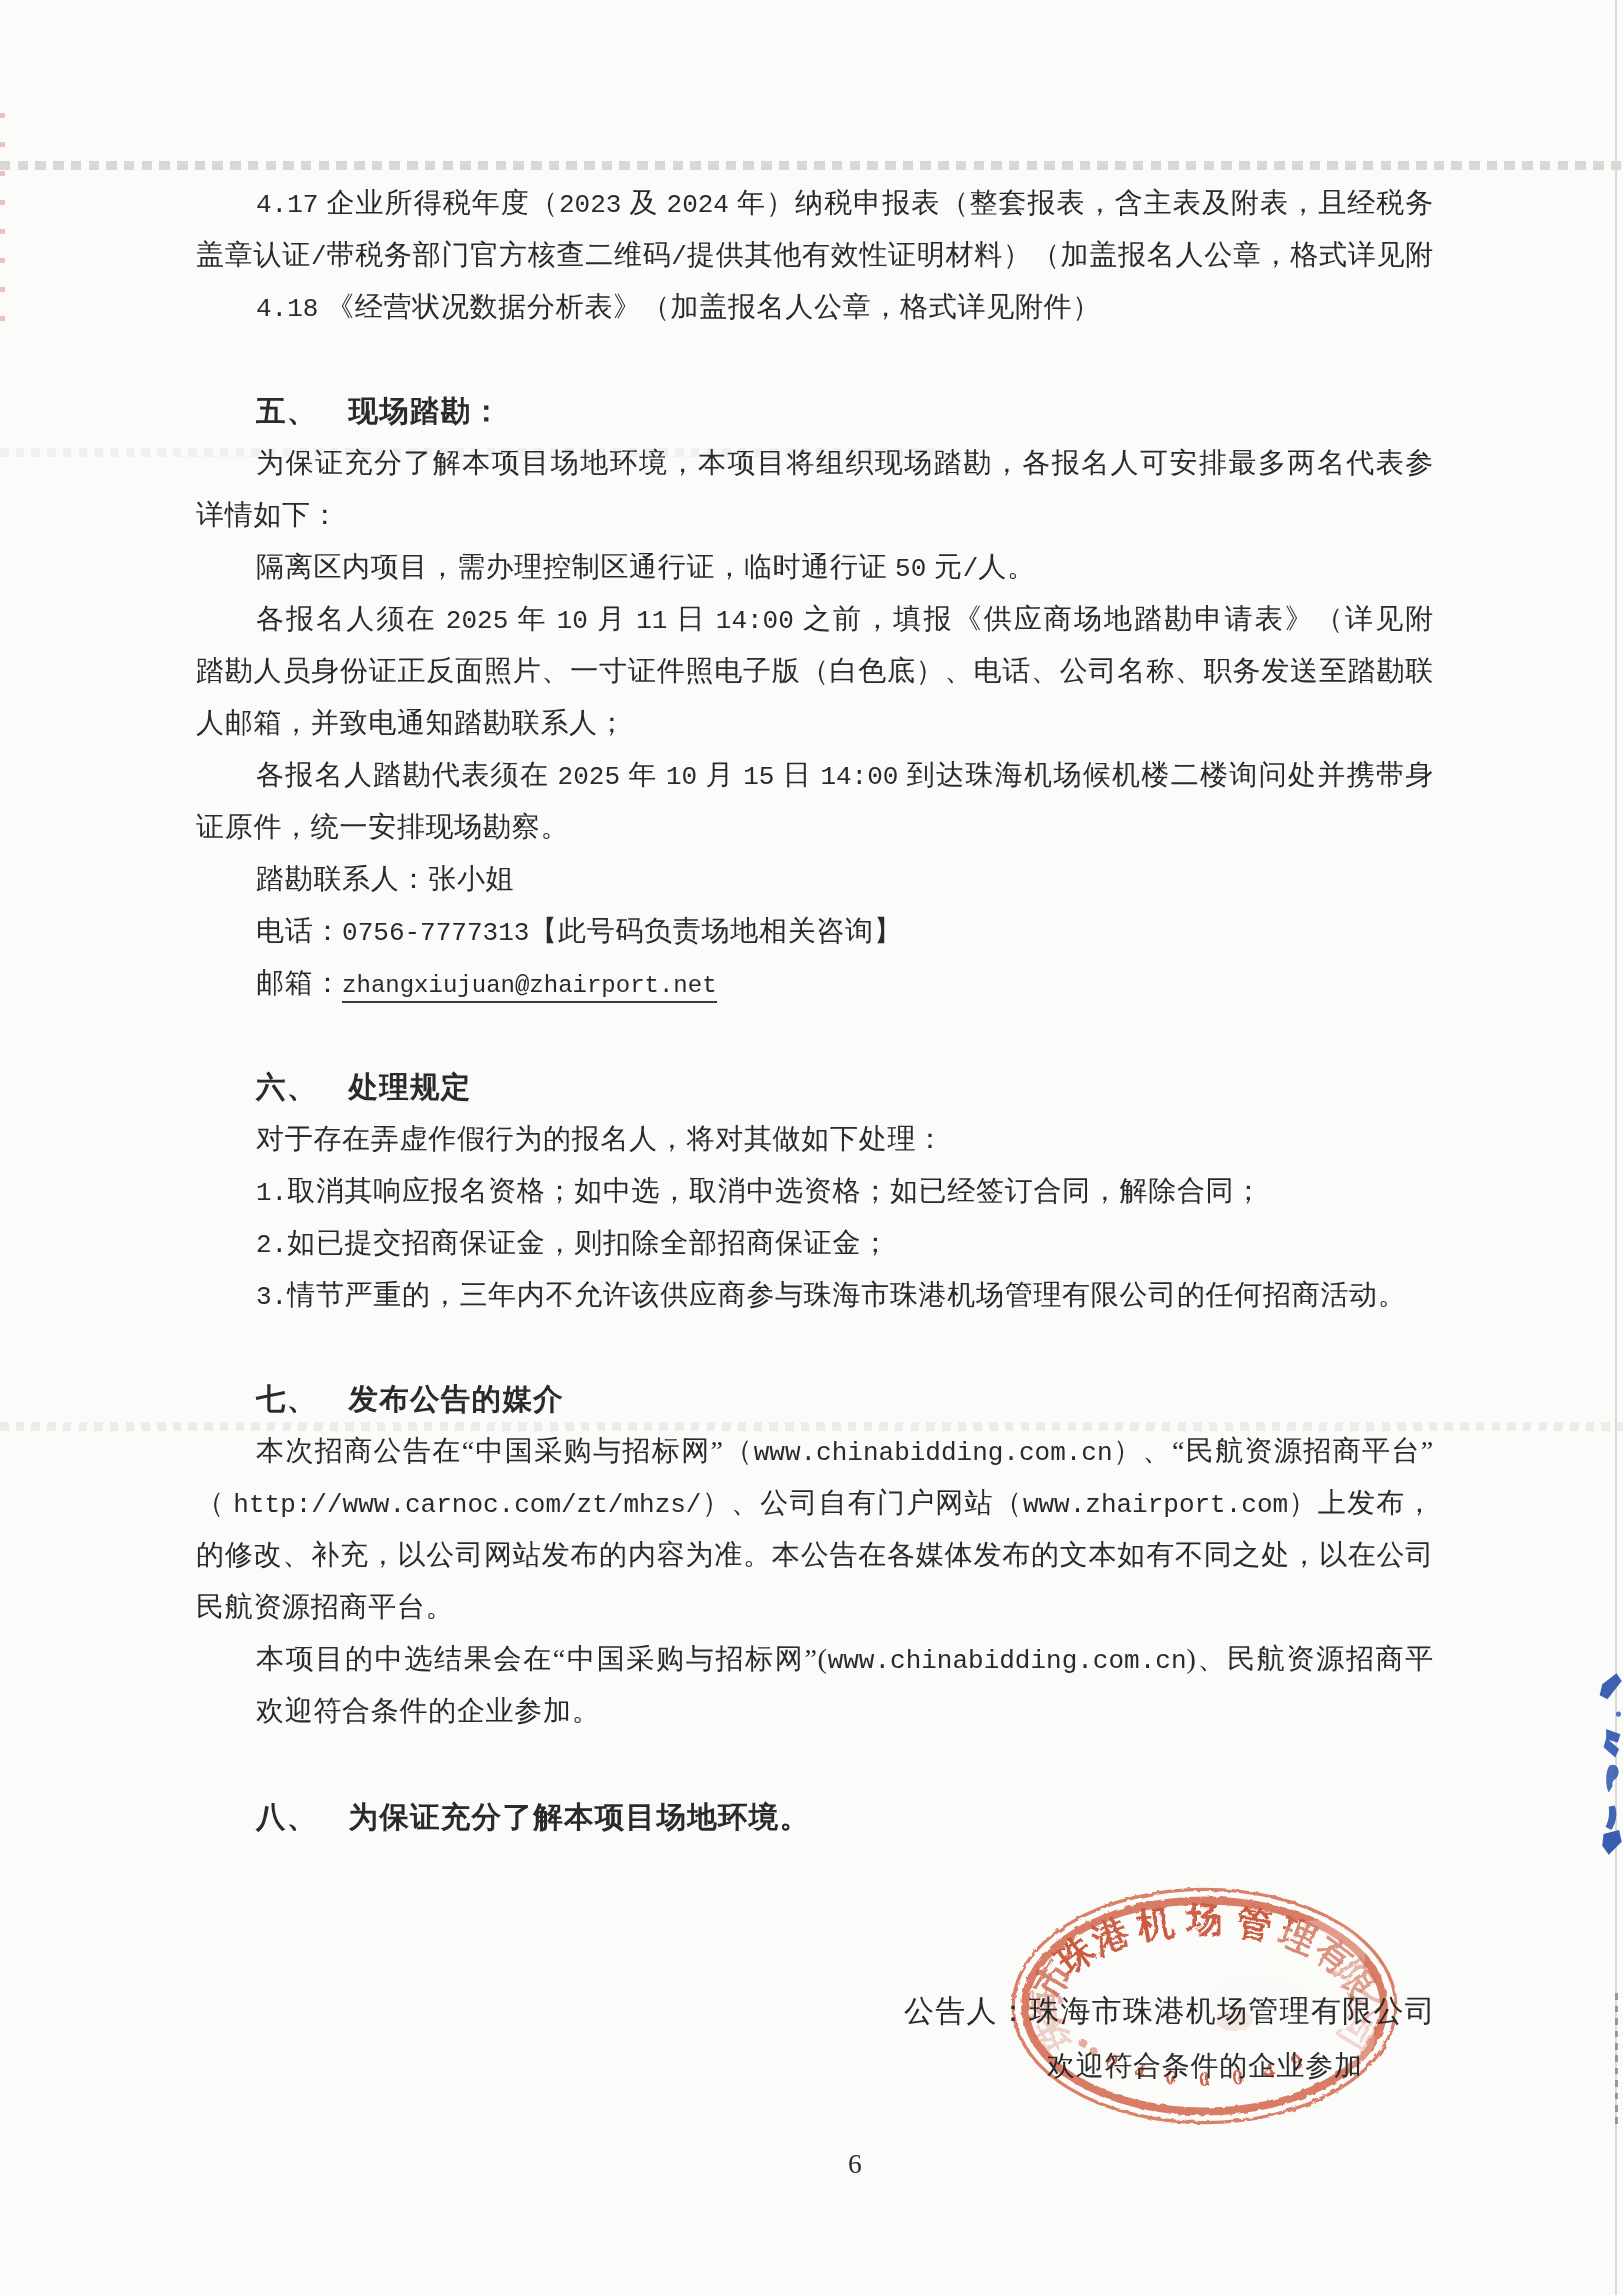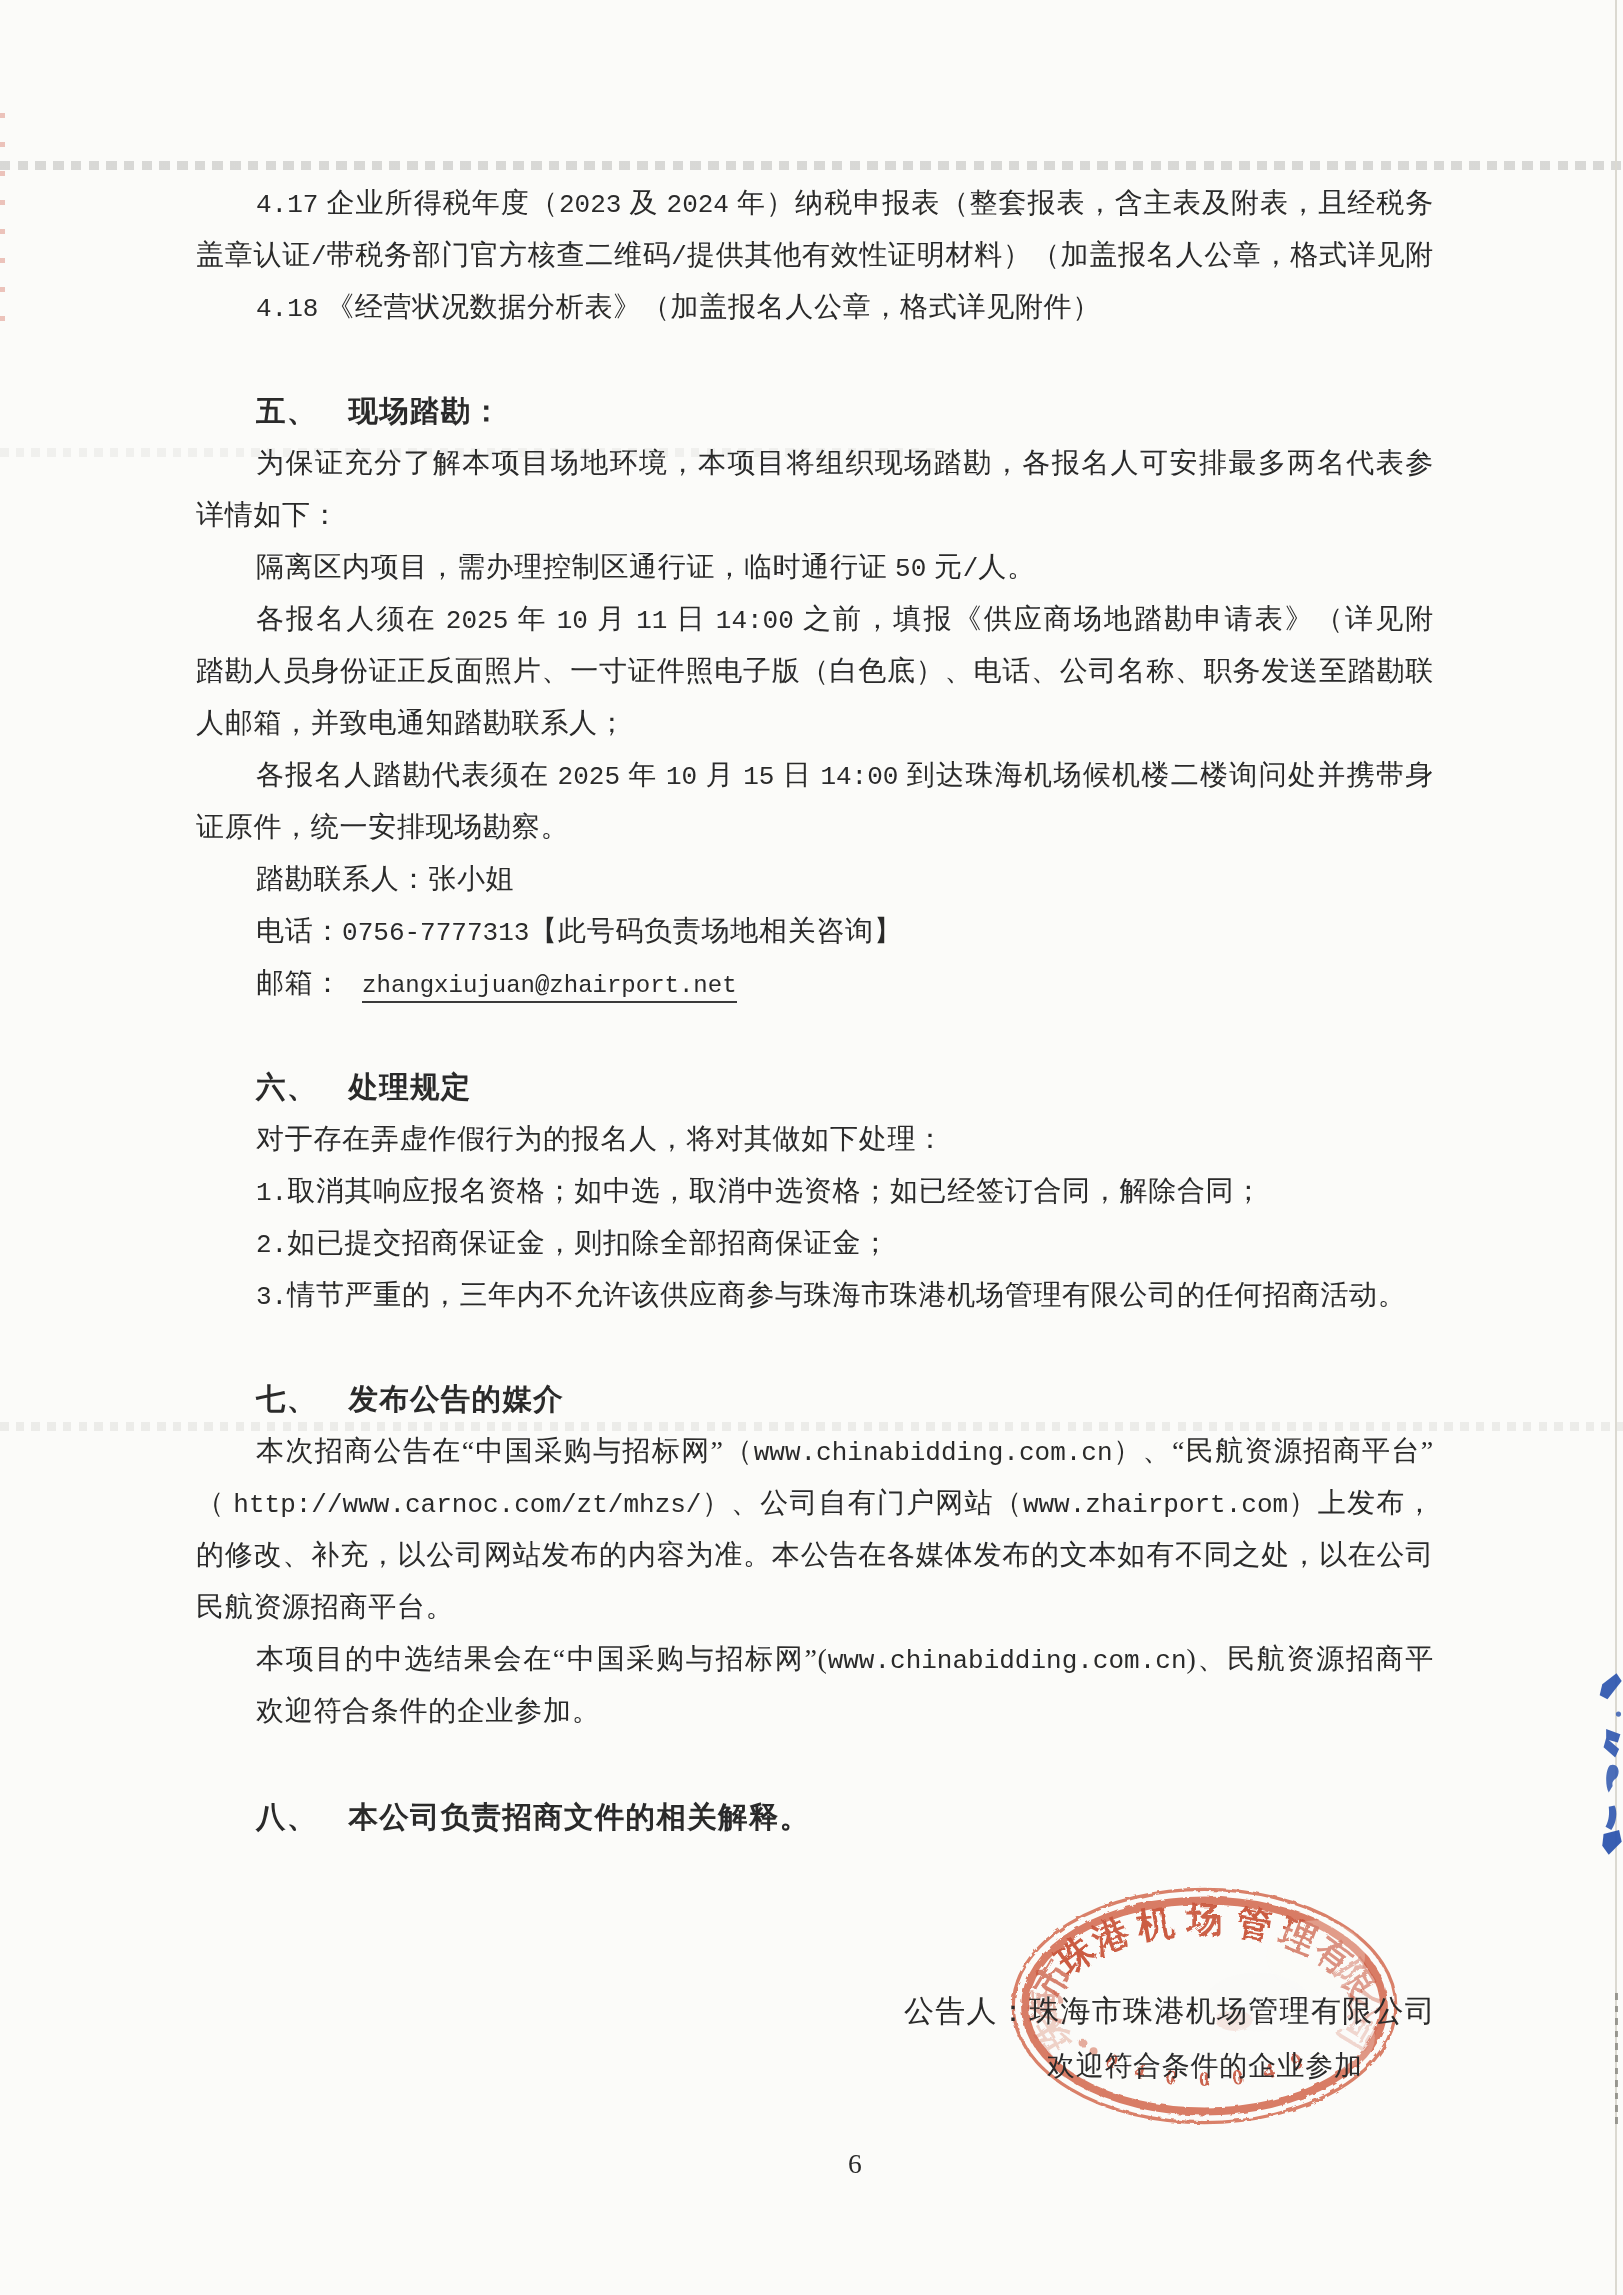--- a/index.html
+++ b/index.html
@@ -36,21 +36,20 @@
   .line.ind{text-indent:60px;}
   .line.head{font-weight:700;font-size:29.5px;letter-spacing:1.3px;}
   .lat{
     font-family:"Liberation Mono","DejaVu Sans Mono",monospace;
     font-size:26px;letter-spacing:0;
   }
   .line.ul .lat{
     font-size:24px;
     border-bottom:2.6px solid #3a3a3a;
     padding-bottom:2px;
-    margin-left:20px;
   }
   
   .publisher{
     position:absolute;left:904px;top:1987px;
     font-size:30px;letter-spacing:1.3px;line-height:47px;
     z-index:3;
   }
   .sign-date{
     position:absolute;left:1047px;top:2045px;
     font-size:28px;letter-spacing:0.7px;line-height:42px;
@@ -172,21 +171,21 @@
       <div class="line ind"><span class="lat">1.</span>取消其响应报名资格；如中选，取消中选资格；如已经签订合同，解除合同；</div>
       <div class="line ind"><span class="lat">2.</span>如已提交招商保证金，则扣除全部招商保证金；</div>
       <div class="line ind"><span class="lat">3.</span>情节严重的，三年内不允许该供应商参与珠海市珠港机场管理有限公司的任何招商活动。</div>
       <div class="line ind head" style="margin-top: 52px;">七、　发布公告的媒介</div>
       <div class="line ind just">本次招商公告在“中国采购与招标网”（<span class="lat">www.chinabidding.com.cn</span>）、“民航资源招商平台”</div>
       <div class="line just">（ <span class="lat">http://www.carnoc.com/zt/mhzs/</span>）、公司自有门户网站（<span class="lat">www.zhairport.com</span>）上发布，本公告</div>
       <div class="line just">的修改、补充，以公司网站发布的内容为准。本公告在各媒体发布的文本如有不同之处，以在公司</div>
       <div class="line">民航资源招商平台。</div>
       <div class="line ind just">本项目的中选结果会在“中国采购与招标网”(<span class="lat">www.chinabidding.com.cn</span>)、民航资源招商平台”</div>
       <div class="line ind">欢迎符合条件的企业参加。</div>
-      <div class="line ind head" style="margin-top: 54px;">八、　本公司负责招商文件的相关解释。</div>
+      <div class="line ind head" style="margin-top: 54px;">八、　为保证充分了解本项目场地环境。</div>
     </main>
 
   <div class="publisher">公告人：珠海市珠港机场管理有限公司</div>
   <div class="sign-date">欢迎符合条件的企业参加</div>
 
   <div class="pageno">6</div>
 
   <svg class="blue-ink" width="35" height="196" viewBox="0 0 54 300">
     <path d="M22,27 L44,10 L52,22 L30,50 L18,44 Z" opacity="0.92"></path>
     <circle cx="47" cy="73" r="4" opacity="0.8"></circle>

